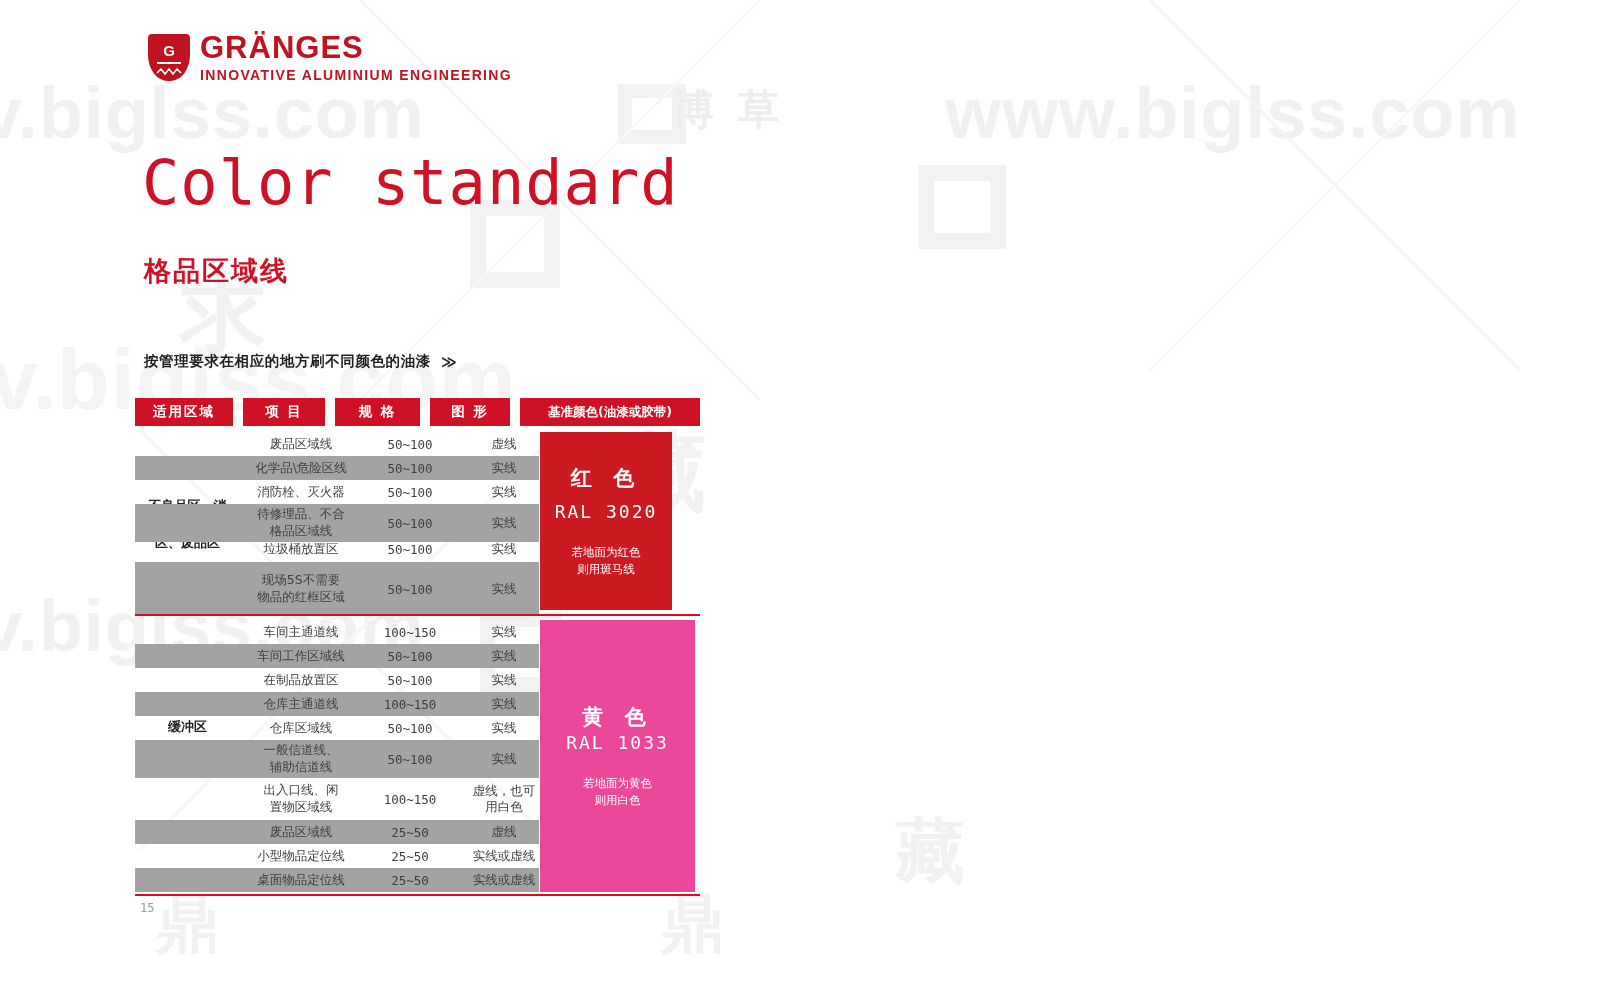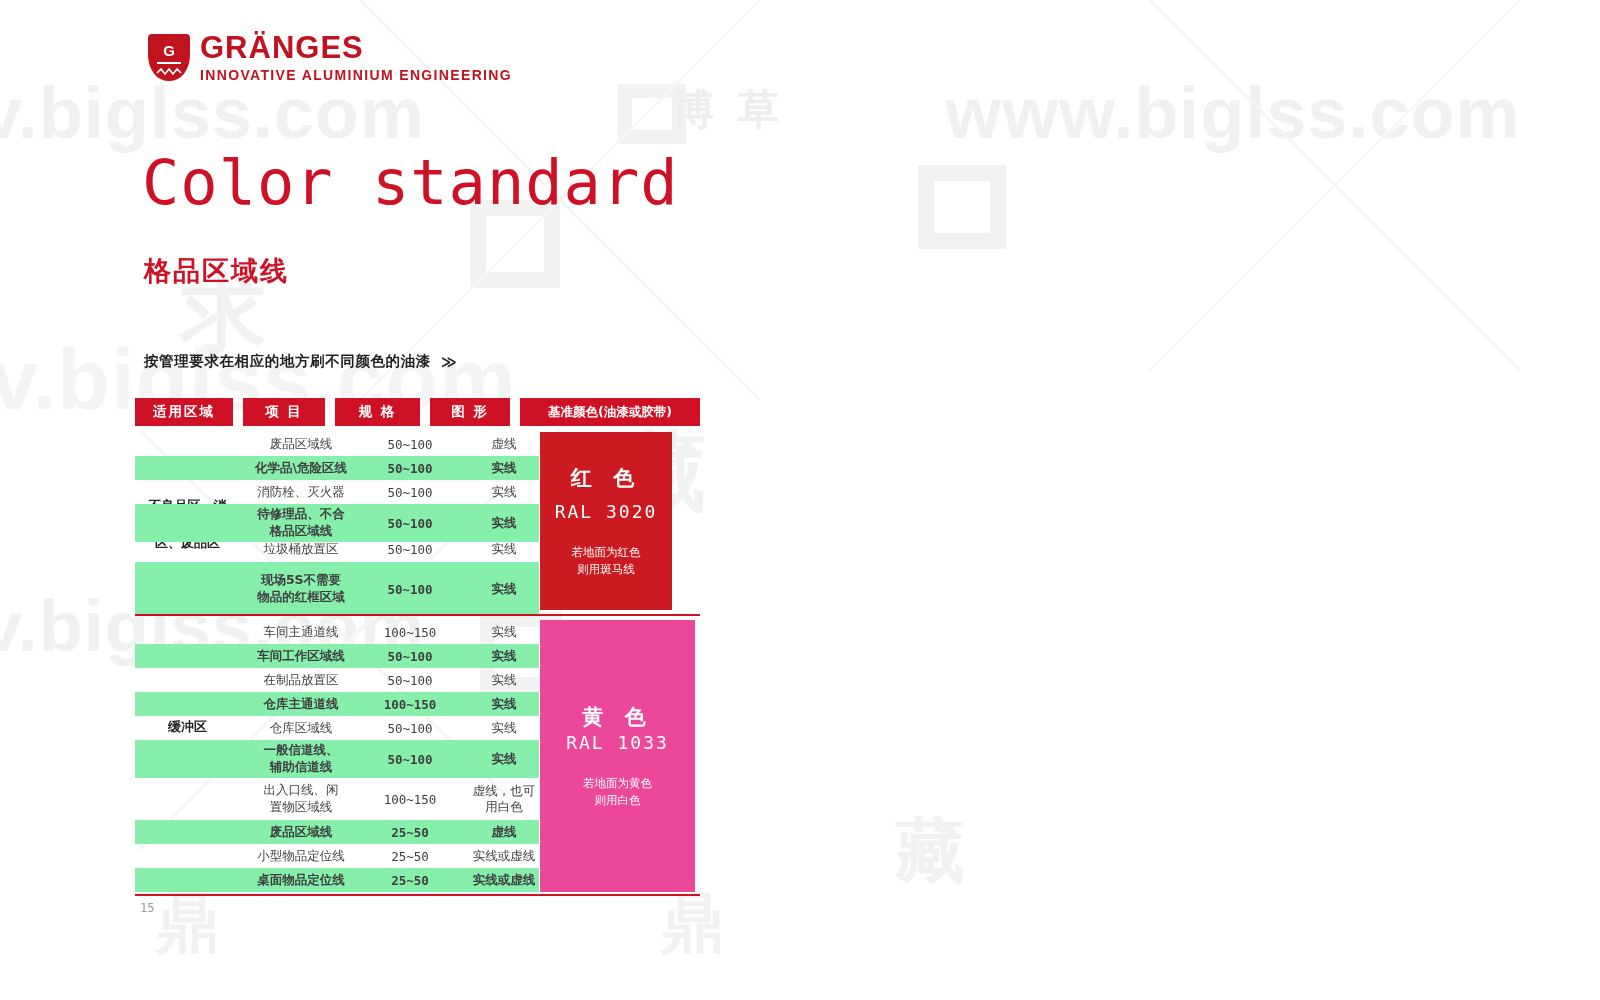--- a/index.html
+++ b/index.html
@@ -60,21 +60,21 @@
 
   .swatch{position:absolute;box-sizing:border-box;display:flex;flex-direction:column;align-items:center;justify-content:center;}
   .sw-name{color:#fff;font-weight:700;font-family:"DejaVu Sans",sans-serif;}
   .sw-ral{color:#fff;font-family:"DejaVu Sans Mono",monospace;}
   .sw-note{color:#fff;font-family:"DejaVu Sans",sans-serif;text-align:center;line-height:1.5;}
 
   
   .ltab{position:absolute;left:135px;top:398px;width:565px;}
   .ltab .hdr{position:absolute;top:0;height:28px;font-size:13.5px;letter-spacing:2px;}
   .lrow{position:absolute;left:0;height:24px;width:404px;}
-  .lrow.alt{background:#86efac;font-weight:bold;}
+  .lrow.alt{background:#a3a3a3;}
   .lc-item{position:absolute;left:105px;width:122px;height:100%;font-size:12.5px;line-height:1.35;}
   .lc-spec{position:absolute;left:227px;width:96px;height:100%;font-size:12.5px;font-family:"DejaVu Sans Mono",monospace;}
   .lc-shape{position:absolute;left:323px;width:92px;height:100%;font-size:12.5px;line-height:1.3;}
 
   
   .rtab{position:absolute;left:852px;top:203px;width:565px;}
   .pg-num{position:absolute;color:#9a9a9a;font-size:12px;font-family:"DejaVu Sans Mono",monospace;}
 </style>
 </head>
 <body>

